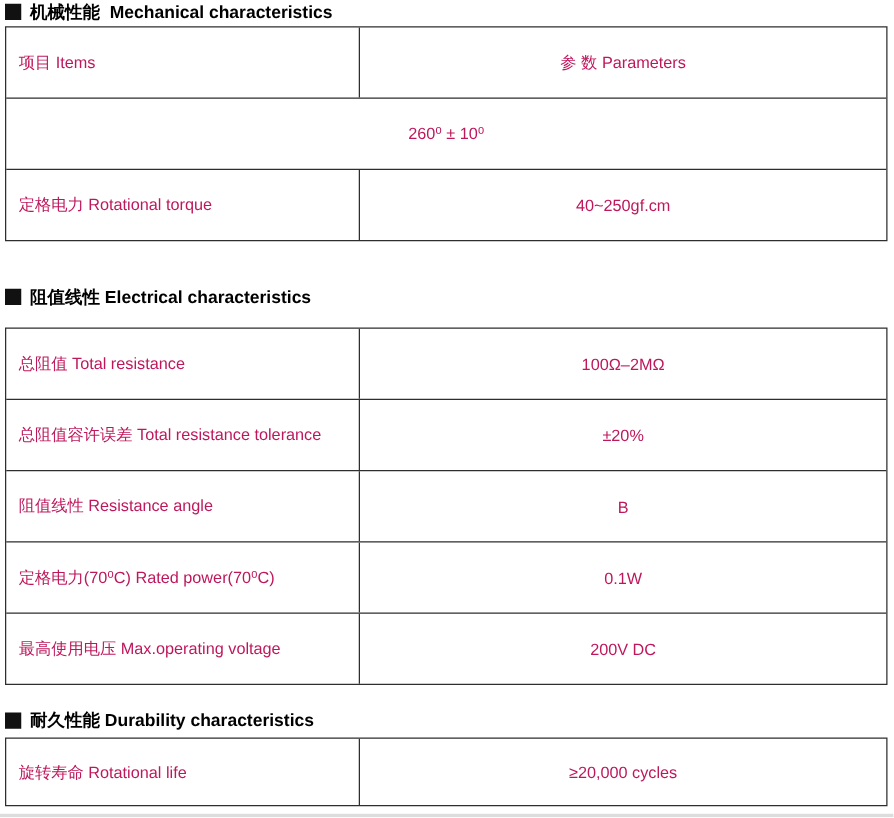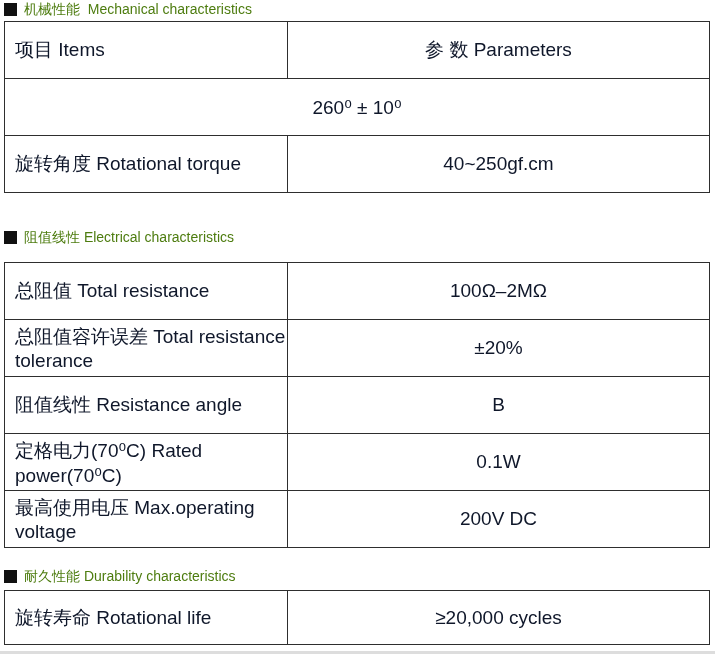--- a/index.html
+++ b/index.html
@@ -15,24 +15,24 @@
     font-family: "Liberation Sans", "DejaVu Sans", sans-serif;
     color: #1c1c1c;
     overflow: hidden;
   }
   .sec-title {
     position: absolute;
     left: 4px;
     display: flex;
     align-items: center;
     font-size: 14px;
-    font-weight: 400;
+    font-weight: 700;
     line-height: 17px;
     white-space: pre-wrap;
-    color: #4d7c0f;
+    color: #000000;
   }
   .sq {
     display: inline-block;
     width: 13px;
     height: 13px;
     background: #111111;
     margin-right: 7px;
     flex: 0 0 auto;
   }
   .tbl {
@@ -48,22 +48,22 @@
   }
   .row + .row {
     border-top: 1px solid #2e2e2e;
   }
   .tbl-durability .row {
     height: 53px;
   }
   .cell {
     display: flex;
     align-items: center;
-    font-size: 19px;
-    color: #0f172a;
+    font-size: 13px;
+    color: #be185d;
   }
   .cell.item {
     width: 272px;
     padding-left: 10px;
     border-right: 1px solid #2e2e2e;
     text-align: left;
   }
   .cell.val {
     flex: 1;
     justify-content: center;
@@ -89,21 +89,21 @@
   </div>
   <div class="tbl" style="top:21px;">
     <div class="row">
       <div class="cell item">项目 Items</div>
       <div class="cell val">参 数 Parameters</div>
     </div>
     <div class="row">
       <div class="cell val">260⁰ ± 10⁰</div>
     </div>
     <div class="row">
-      <div class="cell item">旋转角度 Rotational torque</div>
+      <div class="cell item">定格电力 Rotational torque</div>
       <div class="cell val">40~250gf.cm</div>
     </div>
   </div>
 
   <div class="sec-title" style="top:229px;">
     <span class="sq"></span>
     <span>阻值线性 Electrical characteristics</span>
   </div>
   <div class="tbl" style="top:262px;">
     <div class="row">

